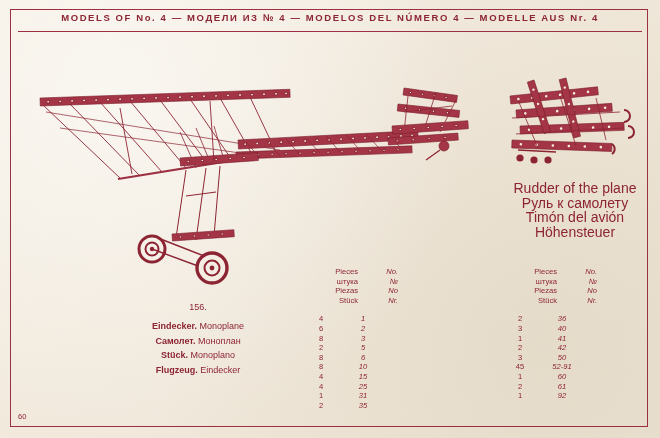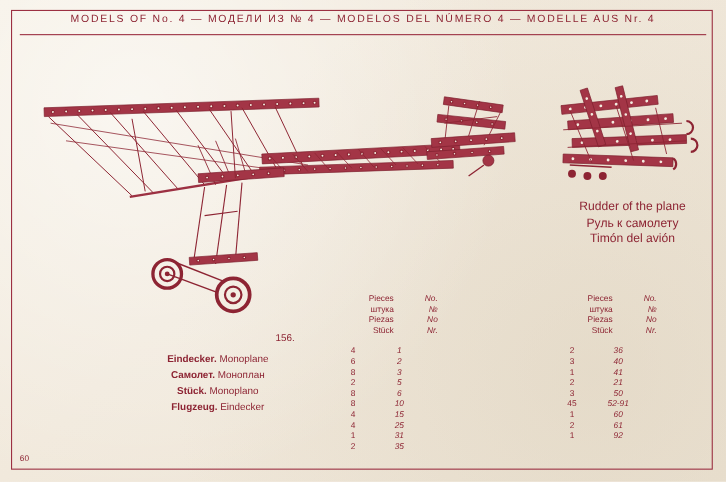--- a/index.html
+++ b/index.html
@@ -36,62 +36,61 @@
     box-sizing: border-box;
   }
   .header {
     position: absolute;
     left: 0;
     top: 12px;
     width: 660px;
     text-align: center;
     font-size: 9.5px;
     letter-spacing: 1.6px;
-    font-weight: normal;
+    font-weight: bold;
     color: #8d2433;
     white-space: nowrap;
   }
   .header-rule {
     position: absolute;
     left: 18px;
     top: 31px;
     width: 624px;
     height: 1px;
     background: #9c3042;
   }
 
   
   .rudder-caption {
     position: absolute;
     left: 505px;
     top: 181px;
     width: 140px;
     text-align: center;
-    font-size: 11px;
+    font-size: 14px;
     line-height: 14.6px;
     color: #8d2433;
   }
   .rudder-caption div {
     white-space: nowrap;
   }
 
   .model-caption {
     position: absolute;
     left: 128px;
     top: 300px;
     width: 140px;
     text-align: center;
     font-size: 9px;
     line-height: 14.4px;
     color: #8d2433;
   }
   .model-number {
     font-size: 9px;
     margin-bottom: 5px;
-    text-align: right;
   }
   .model-caption .lang {
     white-space: nowrap;
   }
   .model-caption .lang b {
     font-weight: bold;
   }
 
   
   .parts-table {
@@ -460,20 +459,21 @@
       <g stroke="#8d2433" stroke-width="1.4" fill="none">
         <line x1="518" y1="150" x2="556" y2="152"></line>
       </g>
     </g>
   </svg>
 
   <div class="rudder-caption">
     <div>Rudder of the plane</div>
     <div>Руль к самолету</div>
     <div>Timón del avión</div>
+    <div>Höhensteuer</div>
   </div>
 
   <div class="model-caption">
     <div class="model-number">156.</div>
     <div class="lang">
       <b>Eindecker.</b><span> Monoplane</span>
     </div>
     <div class="lang">
       <b>Самолет.</b><span> Моноплан</span>
     </div>
@@ -575,21 +575,21 @@
       <div class="row">
           <span class="col-a">3</span>
           <span class="col-b">40</span>
         </div>
       <div class="row">
           <span class="col-a">1</span>
           <span class="col-b">41</span>
         </div>
       <div class="row">
           <span class="col-a">2</span>
-          <span class="col-b">21</span>
+          <span class="col-b">42</span>
         </div>
       <div class="row">
           <span class="col-a">3</span>
           <span class="col-b">50</span>
         </div>
       <div class="row">
           <span class="col-a">45</span>
           <span class="col-b">52-91</span>
         </div>
       <div class="row">

